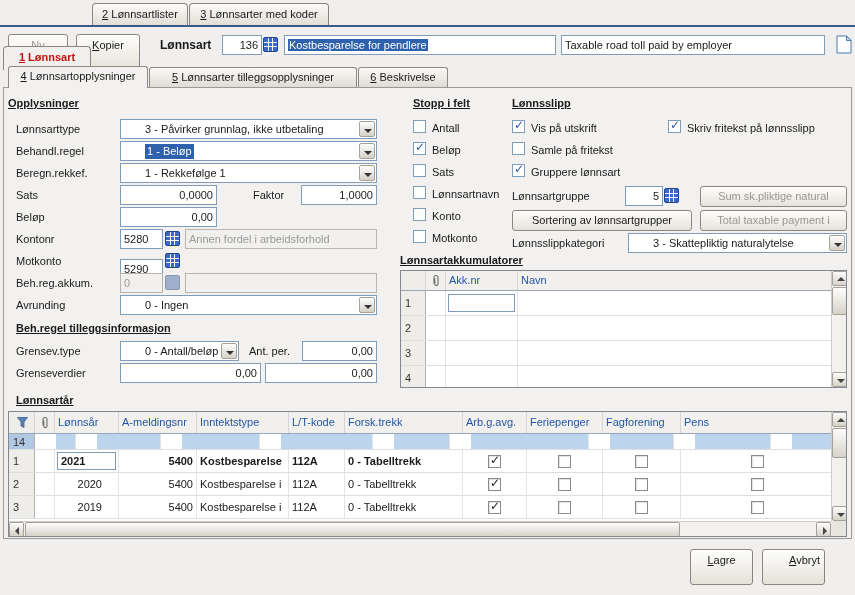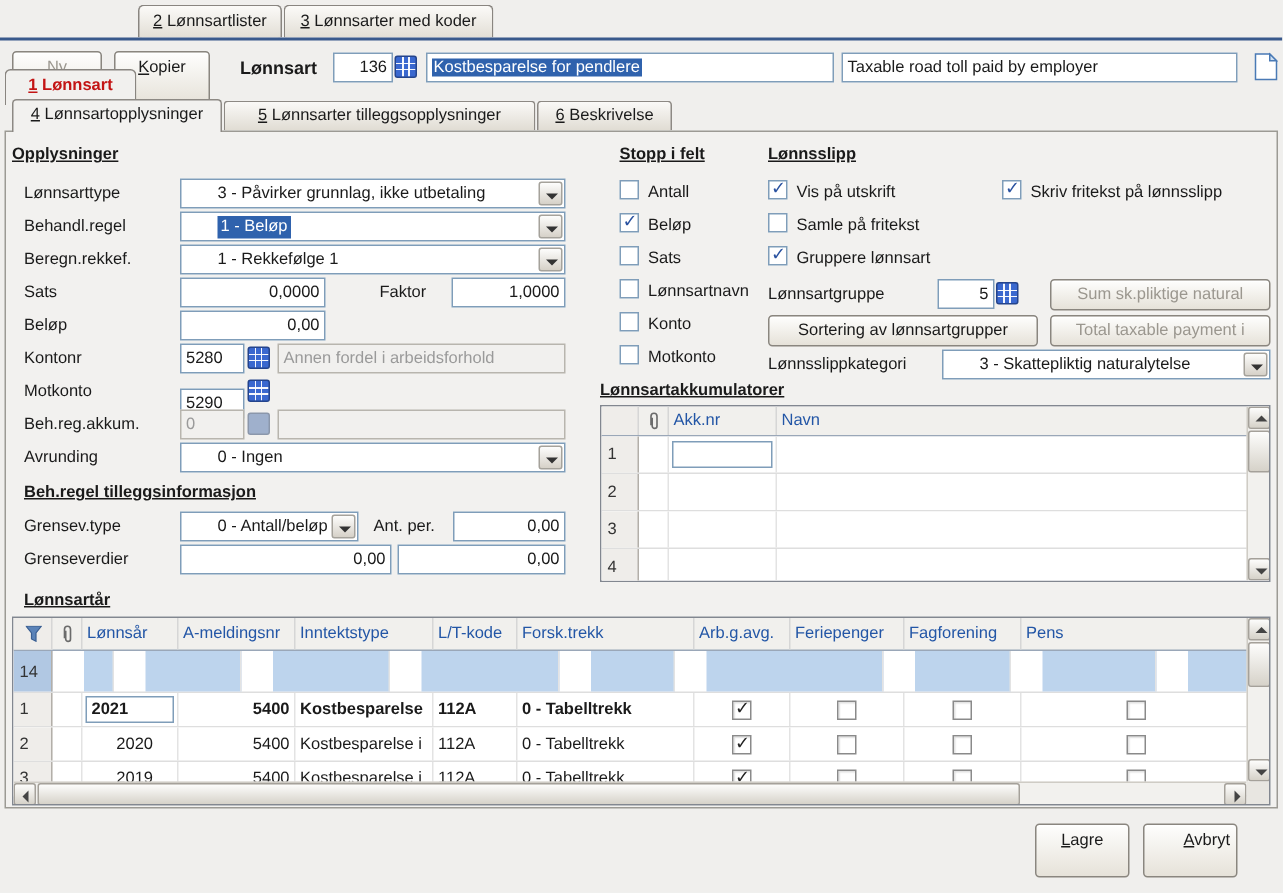--- a/index.html
+++ b/index.html
@@ -273,21 +273,21 @@
       <div class="g-c" style="width:64px;">Lønnsår</div>
       <div class="g-c" style="width:78px;">A-meldingsnr</div>
       <div class="g-c" style="width:92px;">Inntektstype</div>
       <div class="g-c" style="width:56px;">L/T-kode</div>
       <div class="g-c" style="width:118px;">Forsk.trekk</div>
       <div class="g-c" style="width:64px;">Arb.g.avg.</div>
       <div class="g-c" style="width:76px;">Feriepenger</div>
       <div class="g-c" style="width:78px;">Fagforening</div>
       <div class="g-c" style="width:152px; border-right:none;">Pens</div>
     </div>
-    <div class="g-row selrow" style="height:28px;gap:21px;">
+    <div class="g-row selrow" style="height:16px;gap:21px;">
       <div class="g-c g-rn" style="width:26px;">14</div>
       <div class="g-c" style="width:20px;"></div>
         <div class="g-c" style="width:64px;"></div>
       <div class="g-c" style="width:78px;"></div>
         <div class="g-c" style="width:92px;"></div>
       <div class="g-c" style="width:56px;"></div>
         <div class="g-c" style="width:118px;"></div>
       <div class="g-c" style="width:64px;"></div>
         <div class="g-c" style="width:76px;"></div>
       <div class="g-c" style="width:78px;"></div>

